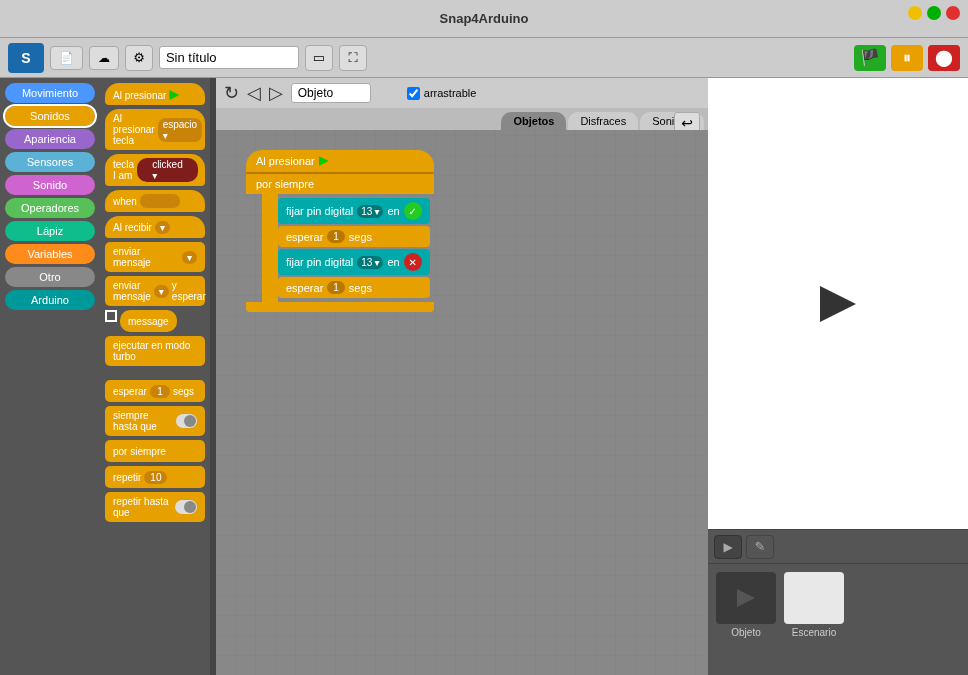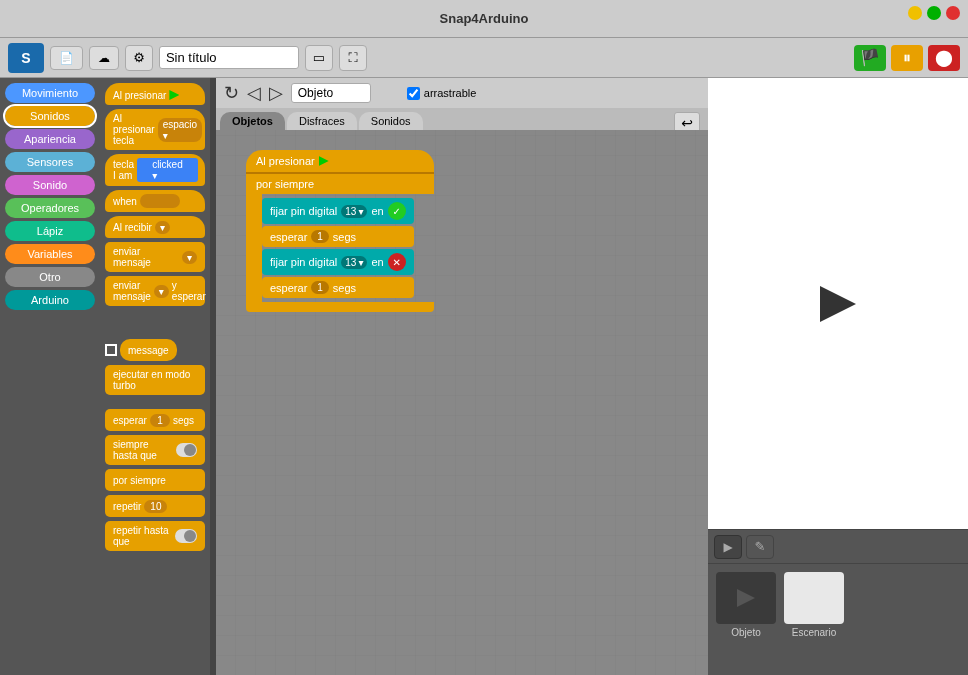--- a/index.html
+++ b/index.html
@@ -101,21 +101,21 @@
     }
     .block-dropdown {
       background: #c8830a; border-radius: 8px; padding: 1px 5px;
       font-size: 10px; color: white;
     }
     .block-round-input {
       background: #c8830a; border-radius: 10px; padding: 1px 6px;
       font-size: 10px; color: white; min-width: 20px; text-align: center;
     }
     .block-clicked {
-      background: #3b82f6; border-radius: 3px; padding: 1px 15px;
+      background: #7f1d1d; border-radius: 10px; padding: 1px 15px;
       font-size: 10px; color: white;
     }
     .block-toggle {
       width: 28px; height: 14px; background: #ddd; border-radius: 7px;
       display: inline-block; position: relative;
     }
     .block-toggle::after {
       content: ''; position: absolute; right: 1px; top: 1px;
       width: 12px; height: 12px; background: #888; border-radius: 50%;
     }
@@ -314,21 +314,21 @@
       <span>enviar mensaje</span>
       <span class="block-dropdown">▾</span>
     </div>
 
     <div class="block block-control" style="font-size:10px;">
       <span>enviar mensaje</span>
       <span class="block-dropdown">▾</span>
       <span>y esperar</span>
     </div>
 
-    <div style="display:flex; align-items:center; gap:3px;margin-top:29px;">
+    <div style="display:flex; align-items:flex-start; gap:3px;">
       <span class="block-checkbox"></span>
       <div class="block block-control" style="background:#e6a000; border-radius:10px; font-size:10px; padding:3px 8px;">
         <span>message</span>
       </div>
     </div>
 
     <div class="block block-control" style="font-size:10px; width:100%;">
       <span>ejecutar en modo turbo</span>
     </div>
 
@@ -368,41 +368,41 @@
       <span style="font-size:18px; color:#333; cursor:pointer;">↻</span>
       <span style="font-size:18px; color:#333; cursor:pointer;">◁</span>
       <span style="font-size:18px; color:#333; cursor:pointer;">▷</span>
       <input class="object-name-input" type="text" value="Objeto" style="">
       <div class="draggable-check">
         <input type="checkbox" checked="" style="">
         <span>arrastrable</span>
       </div>
     </div>
 
-    <div style="background:#bbb; display:flex; padding:4px 4px 0; gap:2px;">
+    <div style="background:#bbb; display:flex; padding:4px 4px 0; gap:2px;justify-content:flex-end;">
       <div class="script-tab script-tab-active">Objetos</div>
       <div class="script-tab">Disfraces</div>
       <div class="script-tab">Sonidos</div>
       <button class="back-btn">↩</button>
     </div>
 
     <div class="script-canvas">
 
       <div class="canvas-block-group">
 
         <div style="display:flex; align-items:center; gap:4px; background:#e6a000; border-radius:16px 16px 0 0; padding:5px 10px; color:white; font-size:11px; border-bottom:2px solid #b87800;">
           <span>Al presionar</span>
           <span class="cb-flag"></span>
         </div>
 
         <div style="display:flex; align-items:center; gap:4px; background:#e6a000; padding:4px 10px; color:white; font-size:11px; border-top:0; border-bottom:0;">
           <span>por siempre</span>
         </div>
 
-        <div style="display:flex;">
+        <div style="display:flex;margin-left:16px;">
           <div style="width:16px; background:#e6a000;"></div>
           <div style="display:flex; flex-direction:column; gap:2px; padding:4px 0;">
 
             <div style="display:flex; align-items:center; gap:4px; background:#00aaaa; border-radius:4px; padding:4px 8px; color:white; font-size:11px;">
               <span>fijar pin digital</span>
               <span style="background:#007777; border-radius:8px; padding:1px 4px; font-size:10px; display:flex; align-items:center; gap:2px;">
                 <span>13</span>▾
               </span>
               <span>en</span>
               <span class="cb-green-circle">✓</span>

